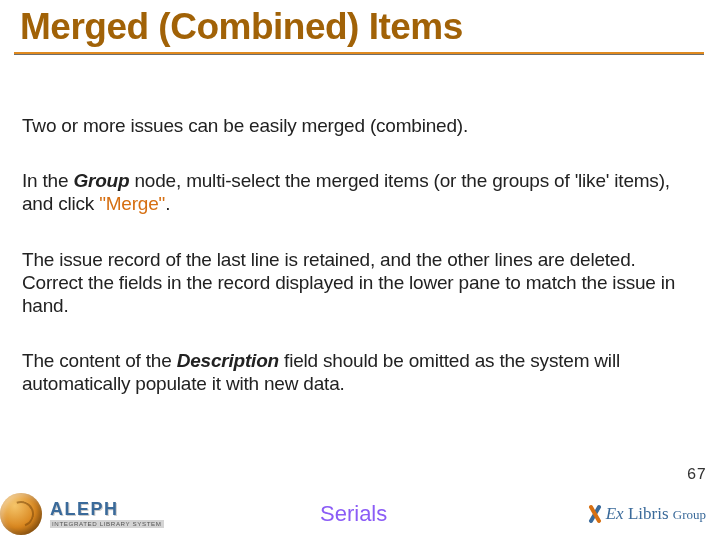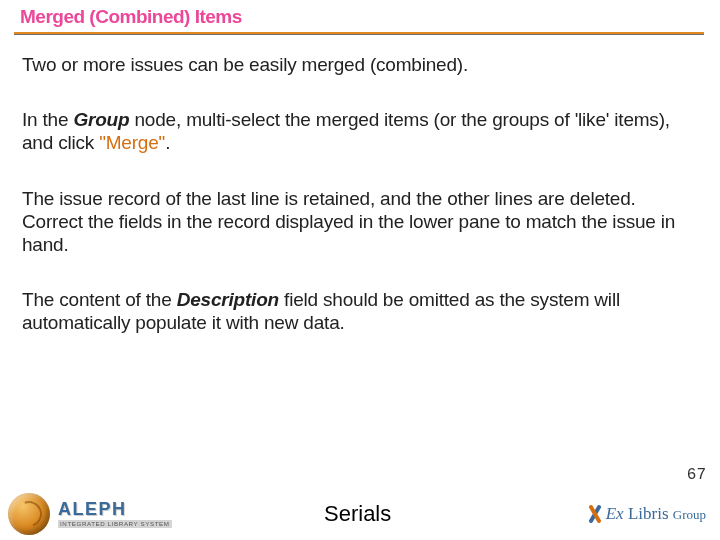--- a/index.html
+++ b/index.html
@@ -10,33 +10,34 @@
     font-family: Verdana, Geneva, sans-serif;
     position: relative;
     overflow: hidden;
   }
   .slide {
     width: 100%;
     height: 100%;
     position: relative;
   }
   .title {
-    color: #ec4899;
-    font-size: 19px;
+    color: #a16207;
+    font-size: 37px;
     font-weight: bold;
     padding: 6px 0 4px 20px;
     letter-spacing: -0.5px;
   }
   .title-underline {
     margin: 0 16px 0 14px;
     height: 3px;
     background: linear-gradient(to bottom, #e08a1f 0%, #e08a1f 55%, #6e6e6e 60%, #6e6e6e 100%);
   }
   .content {
     padding: 18px 26px 0 22px;
+    margin-top: 41px;
   }
   .para {
     font-size: 19px;
     color: #222;
     line-height: 1.22;
     margin-bottom: 32px;
     letter-spacing: -0.2px;
   }
   .group-word {
     font-weight: bold;
@@ -63,21 +64,20 @@
     left: 0;
     width: 100%;
     height: 52px;
     display: flex;
     align-items: center;
   }
   .footer-left {
     display: flex;
     align-items: center;
     gap: 8px;
-    padding-left: 8px;
   }
   .logo-icon {
     width: 42px;
     height: 42px;
     border-radius: 50%;
     background: radial-gradient(circle at 35% 30%, #f5c56a 0%, #d9861e 55%, #8a4e0a 100%);
     position: relative;
     box-shadow: inset -3px -3px 6px rgba(0,0,0,0.25), inset 3px 3px 5px rgba(255,255,255,0.4);
   }
   .logo-icon::before {
@@ -108,21 +108,21 @@
     letter-spacing: 0.6px;
     color: #555;
     background: #d4d4d4;
     padding: 1px 2px;
     margin-top: 2px;
     font-family: Arial, sans-serif;
   }
   .footer-center {
     flex: 1;
     text-align: center;
-    color: #000000;
+    color: #8b5cf6;
     font-size: 22px;
     font-family: Verdana, sans-serif;
     padding-right: 40px;
   }
   .footer-right {
     display: flex;
     align-items: center;
     padding-right: 14px;
   }
   .exl-icon {

